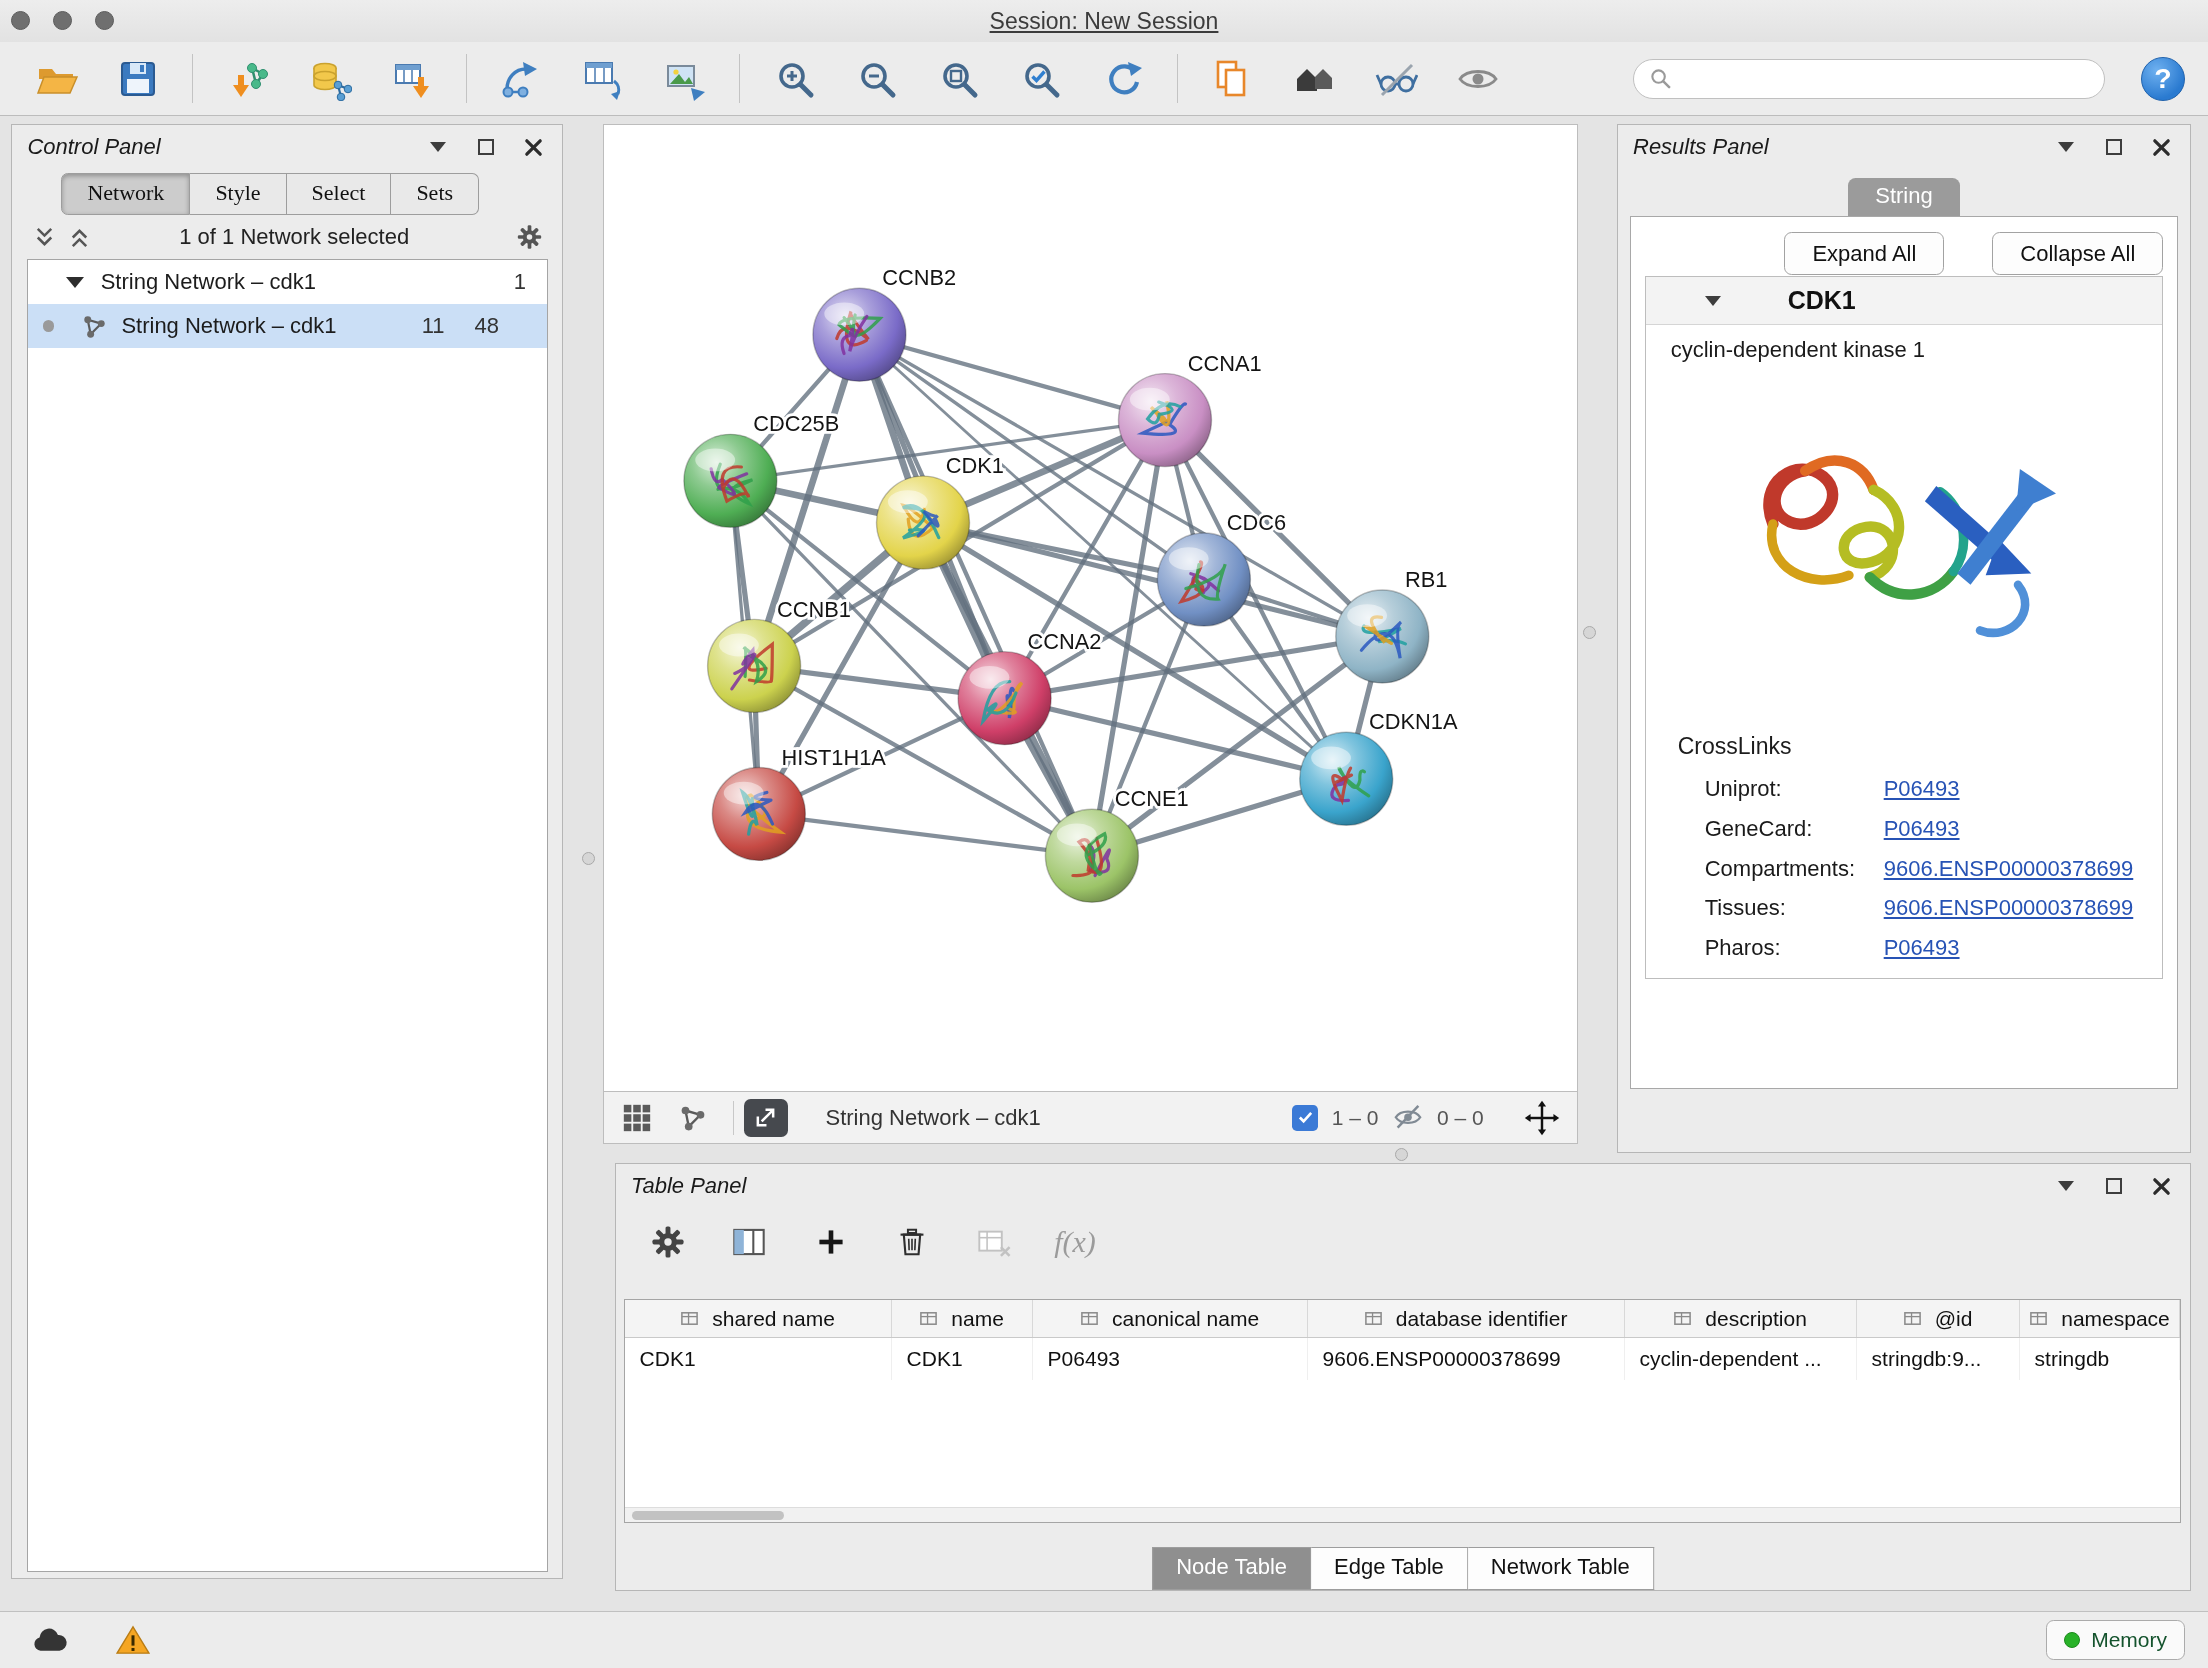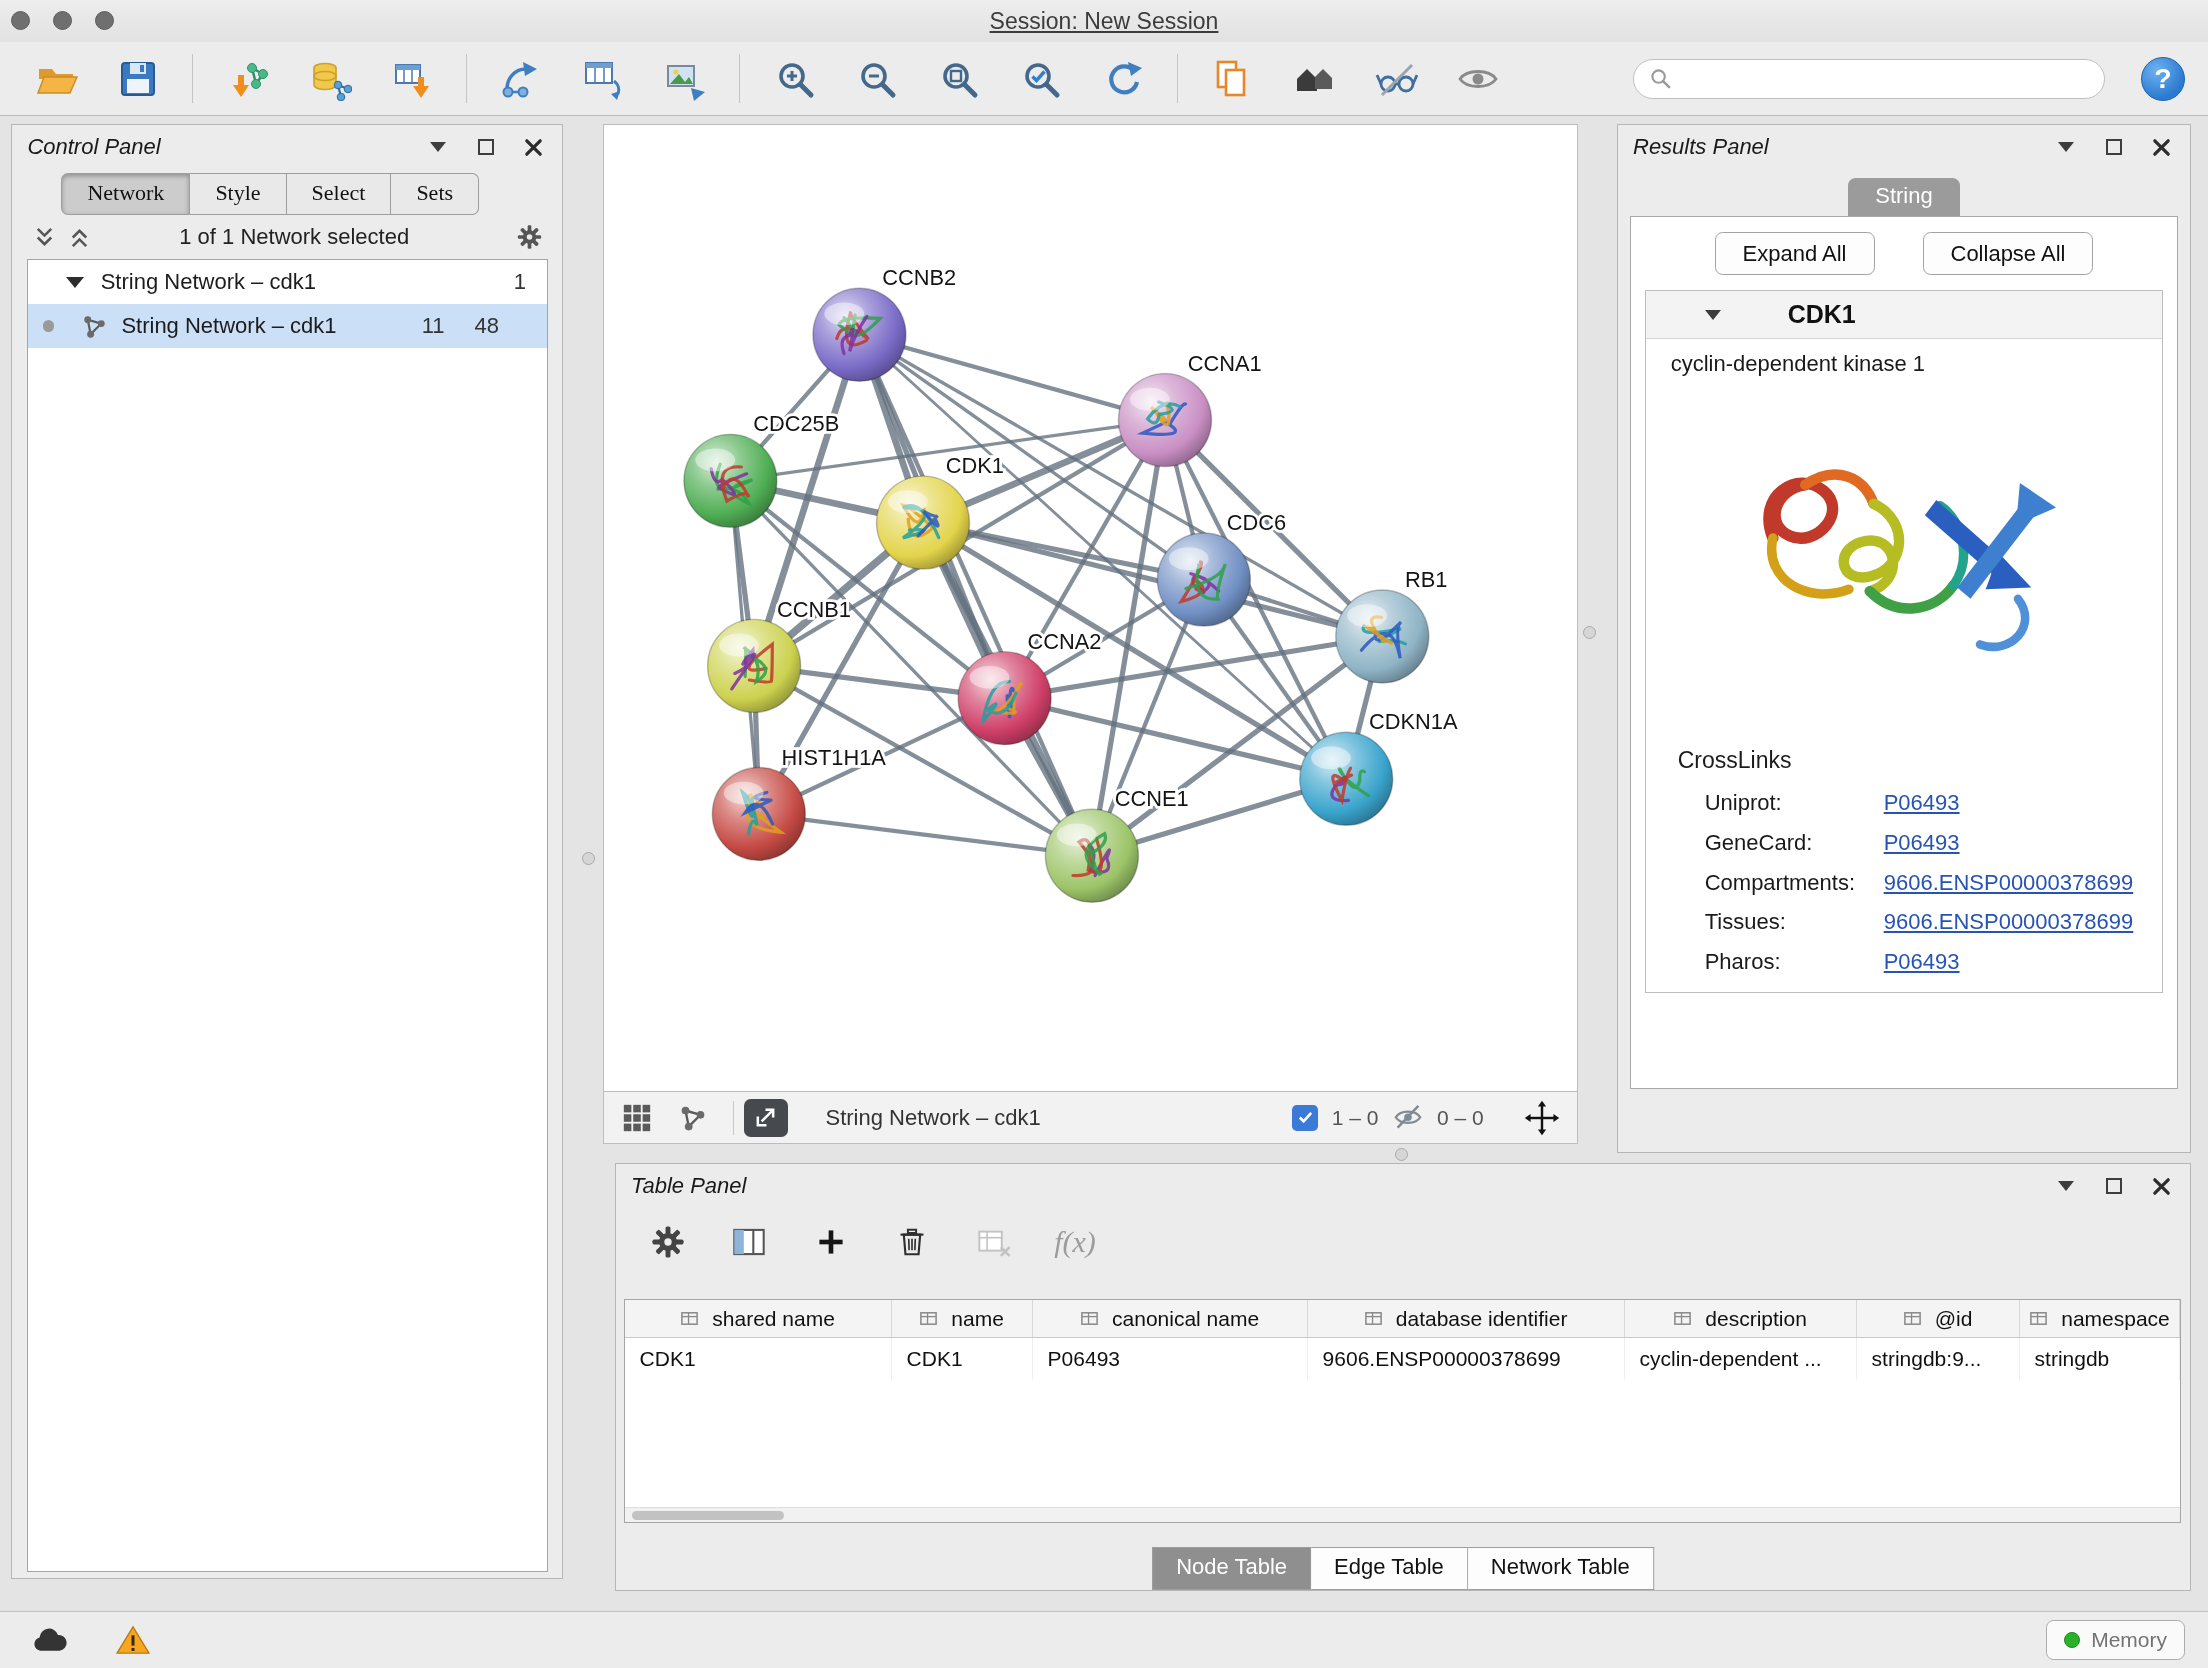--- a/index.html
+++ b/index.html
@@ -57,21 +57,21 @@
   .nf-extbtn{width:44px;height:38px;background:#46494e;border-radius:6.7px;display:flex;align-items:center;justify-content:center;margin-right:38px;}
   .nf-name{font-size:22px;color:#333;}
   .nf-right{margin-left:auto;display:flex;align-items:center;gap:13.3px;font-size:21px;color:#555;}
   .nf-check{width:26px;height:26px;background:#3b7ad6;border-radius:4.8px;display:flex;align-items:center;justify-content:center;}
   .split-dot{position:absolute;width:13.3px;height:13.3px;border-radius:50%;background:#d6d6d6;border:1px solid #a9a9a9;}
   
   #results-panel{left:1617px;top:124px;width:574px;height:1029px;}
   .rp-tabrow{height:48px;display:flex;justify-content:center;align-items:flex-end;}
   .rp-tab{background:#9b9b9b;color:#fff;font-size:22px;padding:5.7px 27px 7.6px;border-radius:7.6px 7.6px 0 0;}
   .rp-content{position:absolute;left:12.4px;right:12.4px;top:91px;bottom:63px;background:#fff;border:1px solid #a8a8a8;padding:15px 13.3px;overflow:hidden;}
-  .rp-buttons{display:flex;justify-content:center;gap:48px;margin-bottom:15px;}
+  .rp-buttons{display:flex;justify-content:flex-end;gap:48px;margin-bottom:1px;}
   .rp-btn{background:#fdfdfd;border:1px solid #a2a2a2;border-radius:7.6px;font-size:22px;padding:7.6px 27px;color:#111;}
   .protein-card{border:1px solid #bdbdbd;background:#fff;}
   .protein-header{height:48px;display:flex;align-items:center;padding-left:59px;background:#f3f3f3;border-bottom:1px solid #d5d5d5;}
   .protein-header .name{font-size:25px;font-weight:bold;margin-left:67px;color:#111;}
   .protein-desc{font-size:22px;padding:11.4px 0 3.8px 25px;color:#1a1a1a;}
   .protein-img{display:block;margin:5.7px auto 0;}
   .xl-title{font-size:23px;font-weight:normal;padding:19px 0 9.5px 32px;}
   .xl-row{display:flex;font-size:22px;padding:4.8px 0 4.8px 59px;line-height:30px;}
   .xl-label{width:179px;color:#1a1a1a;}
   .xl-link{color:#2753b5;text-decoration:underline;cursor:pointer;}
@@ -88,21 +88,21 @@
   .w0{width:267px}.w1{width:141px}.w2{width:275px}.w3{width:317px}.w4{width:232px}.w5{width:163px}.w6{flex:1}
   .tp-hscroll{position:absolute;left:0;right:0;bottom:0;height:15px;background:#f1f1f1;border-top:1px solid #ddd;}
   .tp-hthumb{position:absolute;left:7.6px;top:2.9px;width:152px;height:9.5px;border-radius:4.8px;background:#c2c2c2;}
   .tp-tabs{position:absolute;left:50%;bottom:0;transform:translateX(-50%);display:flex;}
   .tp-tab{font-size:22px;padding:6.7px 23px 8.6px;border:1px solid #9d9d9d;border-left-width:0;background:#fdfdfd;color:#111;white-space:nowrap;}
   .tp-tab:first-child{border-left-width:1px;}
   .tp-tab.selected{background:#8f8f8f;color:#fff;}
   
   #statusbar{position:absolute;left:0;bottom:0;width:2208px;height:57px;background:#ececec;border-top:1px solid #c0c0c0;display:flex;align-items:center;padding:0 23px;}
   .sb-btn{width:53px;height:42px;display:flex;align-items:center;justify-content:center;margin-right:30px;}
-  .mem-btn{margin-left:auto;height:40px;display:flex;align-items:center;gap:11.4px;background:#fafafa;border:1px solid #ababab;border-radius:7.6px;padding:0 17px;font-size:21px;color:#737373;}
+  .mem-btn{margin-left:auto;height:40px;display:flex;align-items:center;gap:11.4px;background:#fafafa;border:1px solid #ababab;border-radius:7.6px;padding:0 17px;font-size:21px;color:#14532d;}
   .mem-dot{width:16px;height:16px;border-radius:50%;background:#29b229;border:1px solid #1d8a1d;}
 </style>
 </head>
 <body>
 
 <div class="titlebar">
   <div class="win-title">Session: New Session</div>
   <div class="traffic">
     <span class="tl"></span>
     <span class="tl"></span>

